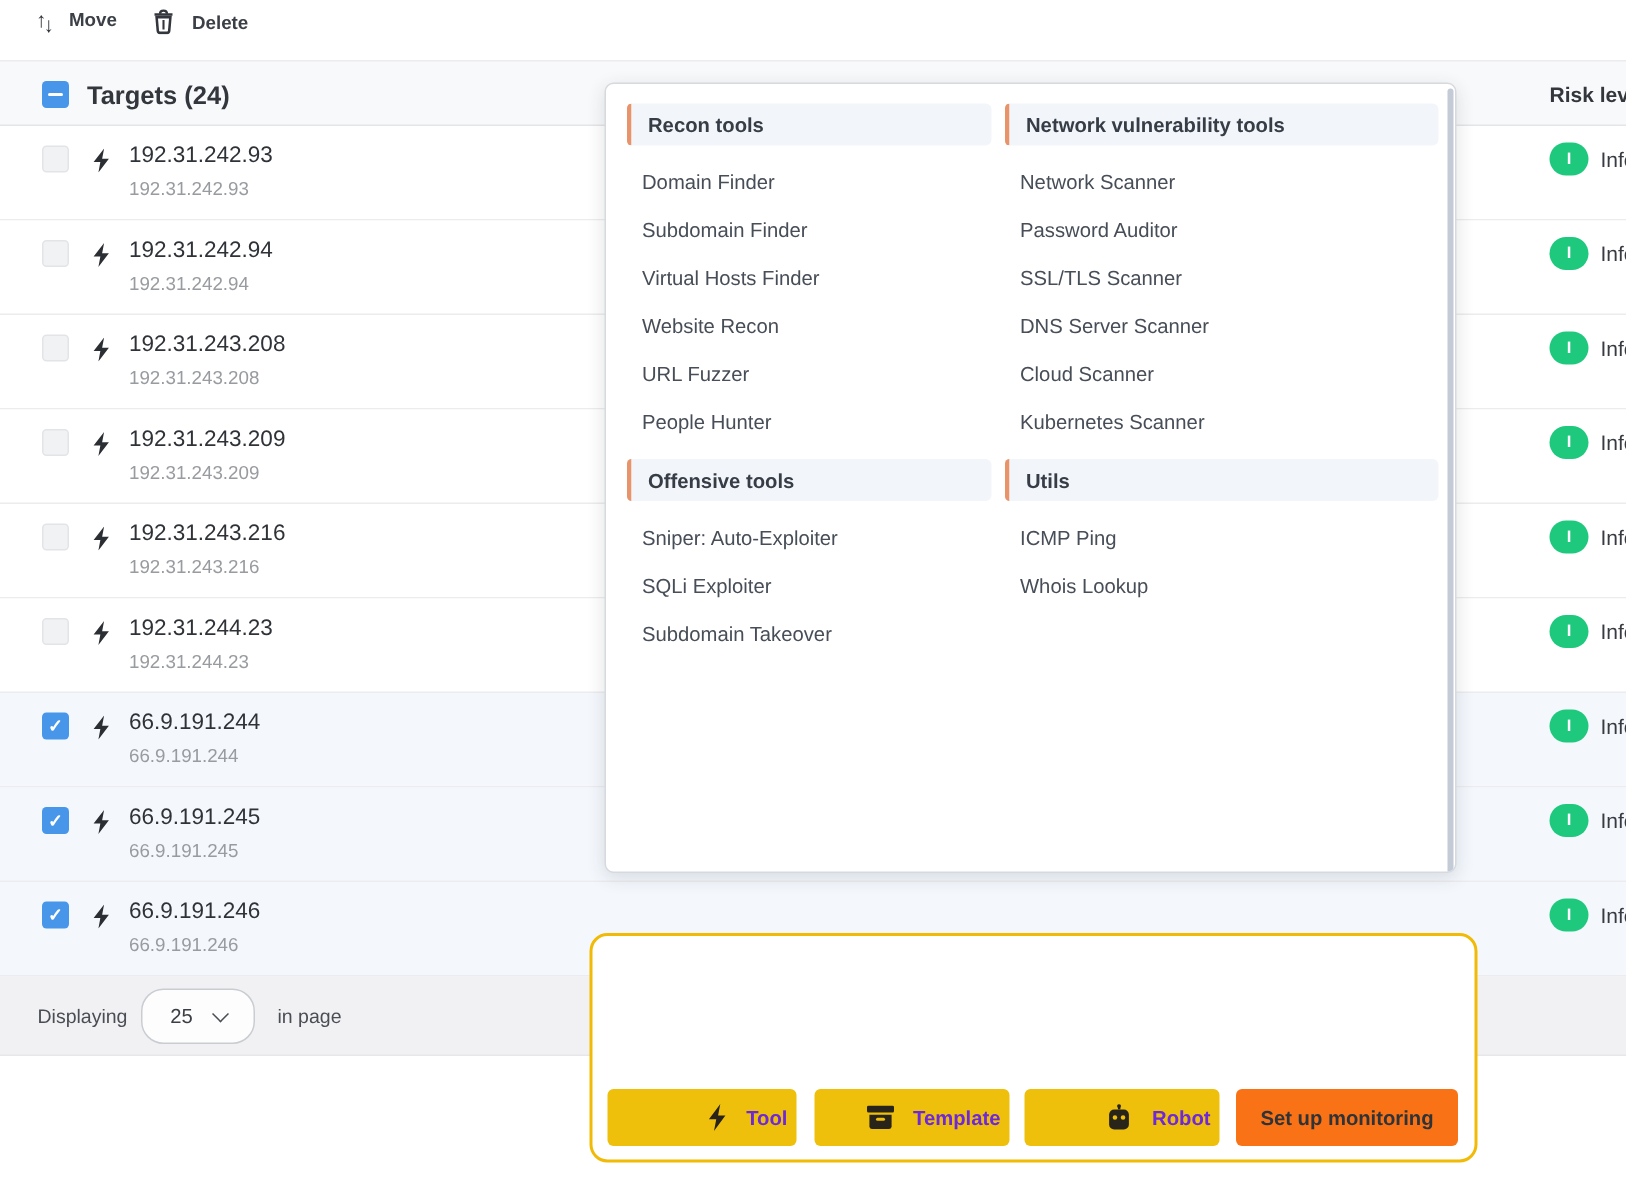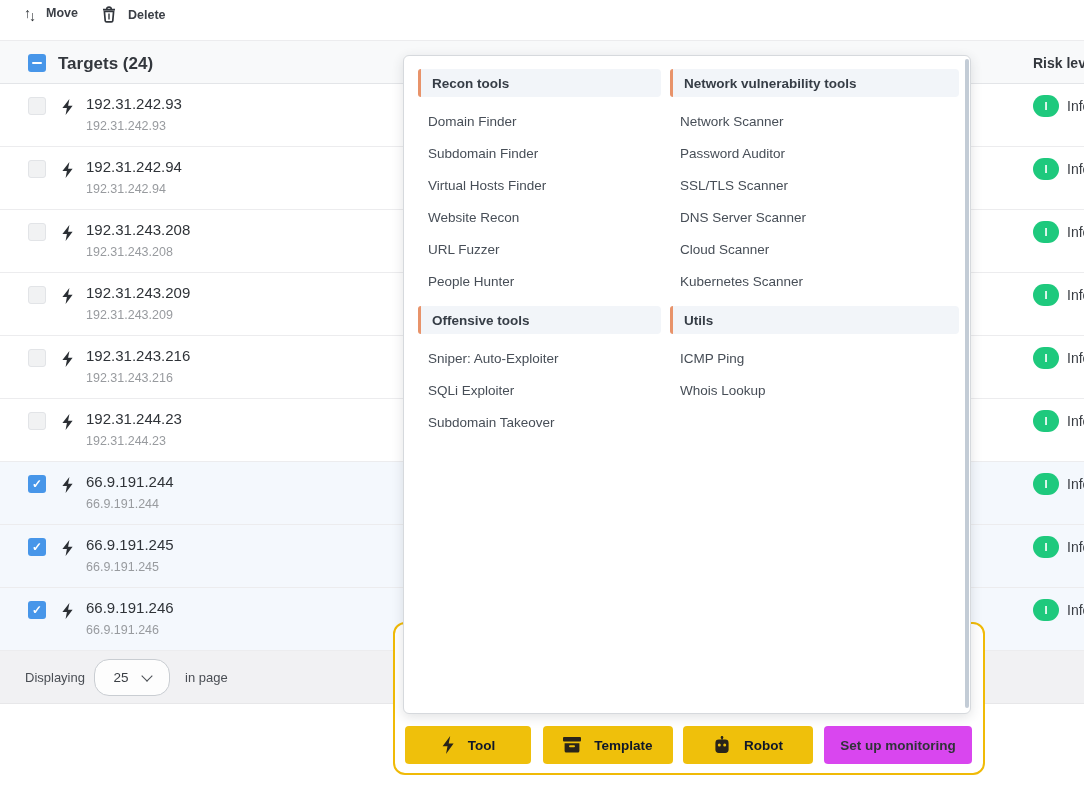--- a/index.html
+++ b/index.html
@@ -56,29 +56,29 @@
   .chev{width:7px;height:7px;border-right:1.6px solid #4a4e54;border-bottom:1.6px solid #4a4e54;
         transform:rotate(45deg);margin-top:-4px;}
 
   
   .action-panel{position:absolute;left:393px;top:622px;width:592px;height:153px;box-sizing:border-box;
                 background:#fff;border:2px solid #f0ba07;border-radius:12px;z-index:20;}
   .actions{position:absolute;left:0;top:0;width:100%;height:100%;}
   .act-btn{position:absolute;top:102px;height:38px;border:none;border-radius:4px;cursor:pointer;
            display:flex;align-items:center;justify-content:center;gap:13px;
            font-family:inherit;font-size:13.5px;font-weight:700;}
-  .act-btn.primary{background:#efc00b;color:#0f172a;}
-  .act-btn.secondary{background:#d946ef;color:#2f3338;}
+  .act-btn.primary{background:#efc00b;color:#6d28d9;justify-content:flex-end;}
+  .act-btn.secondary{background:#f97316;color:#2f3338;}
   .act-tool{left:10px;width:126px;}
   .act-template{left:148px;width:130px;}
   .act-robot{left:288px;width:130px;}
   .act-mon{left:429px;width:148px;}
 
   
-  .popup{position:absolute;left:403px;top:55px;width:568px;height:659px;box-sizing:border-box;
+  .popup{position:absolute;left:403px;top:55px;width:568px;height:527px;box-sizing:border-box;
          background:#fff;border:1px solid #d6d9dd;border-radius:6px;z-index:30;
          box-shadow:0 3px 12px rgba(40,50,60,.14);overflow:hidden;}
   .popup-grid{position:absolute;left:14px;top:13px;display:grid;
               grid-template-columns:243px 289px;column-gap:9px;row-gap:9px;}
   .section{min-width:0;}
   .sec-head{box-sizing:border-box;height:28px;background:#f2f5f9;border-left:3px solid #e8936a;
             border-radius:3px 4px 4px 3px;display:flex;align-items:center;padding-left:11px;
             font-size:13.5px;font-weight:700;color:#363d46;margin-bottom:8px;}
   .tool-item{height:32px;display:flex;align-items:center;padding-left:10px;font-size:13.5px;
              color:#474e57;cursor:pointer;border-radius:3px;text-align:center;}

